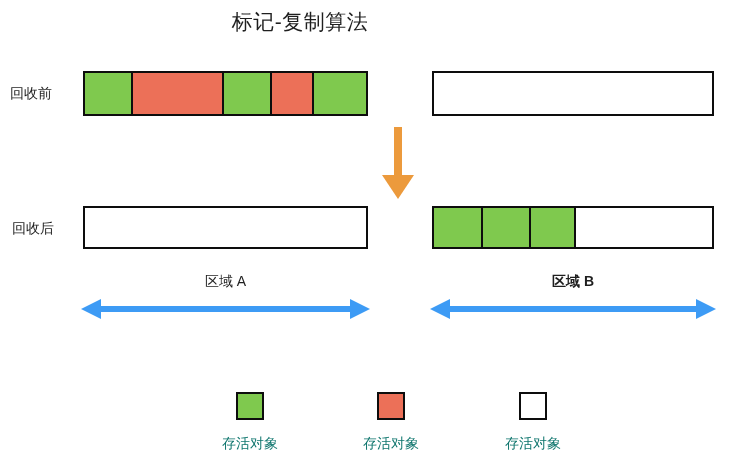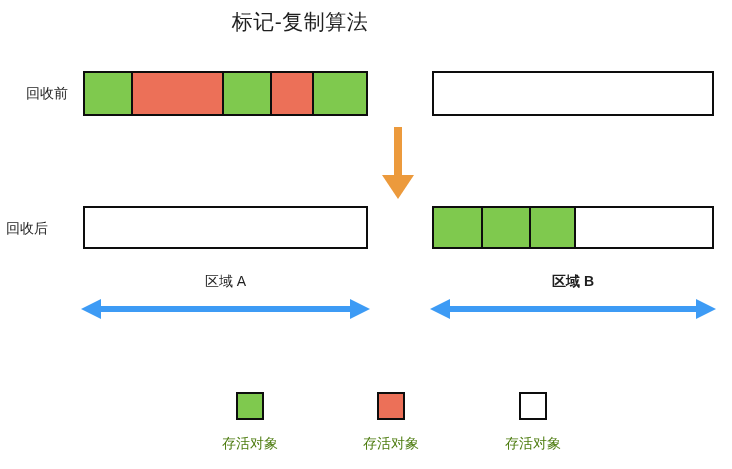--- a/index.html
+++ b/index.html
@@ -30,22 +30,22 @@
   }
 
   
   .row-label {
     position: absolute;
     font-size: 14px;
     line-height: 18px;
     color: #1f1f1f;
     white-space: nowrap;
   }
-  #label-before { left: 10px; top: 84px; margin-left: 16px; }
-  #label-after  { left: 6px; top: 219px; text-align: right; }
+  #label-before { left: 10px; top: 84px; }
+  #label-after  { left: 12px; top: 219px; text-align: right; }
 
   
   .mem-bar {
     position: absolute;
     box-sizing: border-box;
     border: 2px solid #0d0d0d;
     background: #ffffff;
     display: flex;
   }
   .mem-cell {
@@ -113,21 +113,21 @@
     box-sizing: border-box;
     border: 2px solid #0d0d0d;
     margin: 0 auto;
     display: block;
   }
   .legend-text {
     display: block;
     margin-top: 14px;
     font-size: 14px;
     line-height: 18px;
-    color: #4d7c0f;
+    color: #0f766e;
     white-space: nowrap;
   }
 </style>
 </head>
 <body>
 
 <div id="diagram-title">标记-复制算法</div>
 
 <div class="row-label" id="label-before">回收前</div>
 <div class="row-label" id="label-after">回收后</div>

